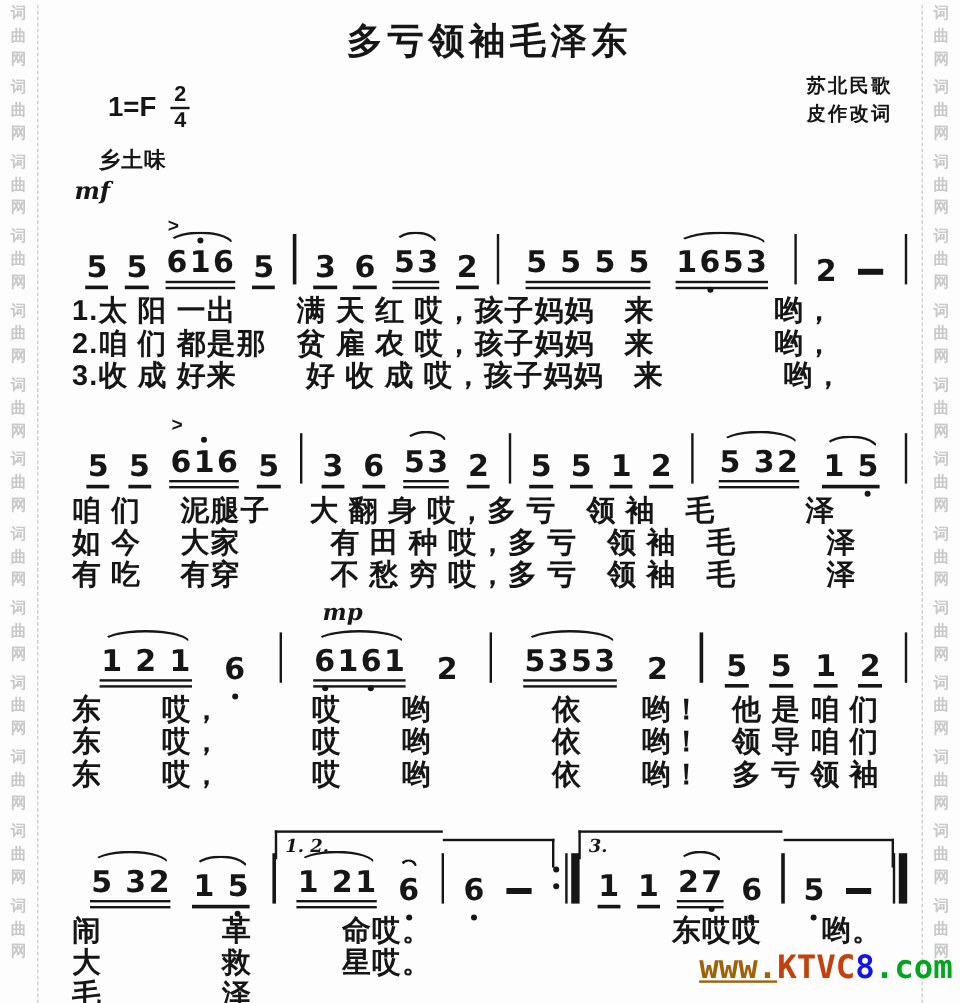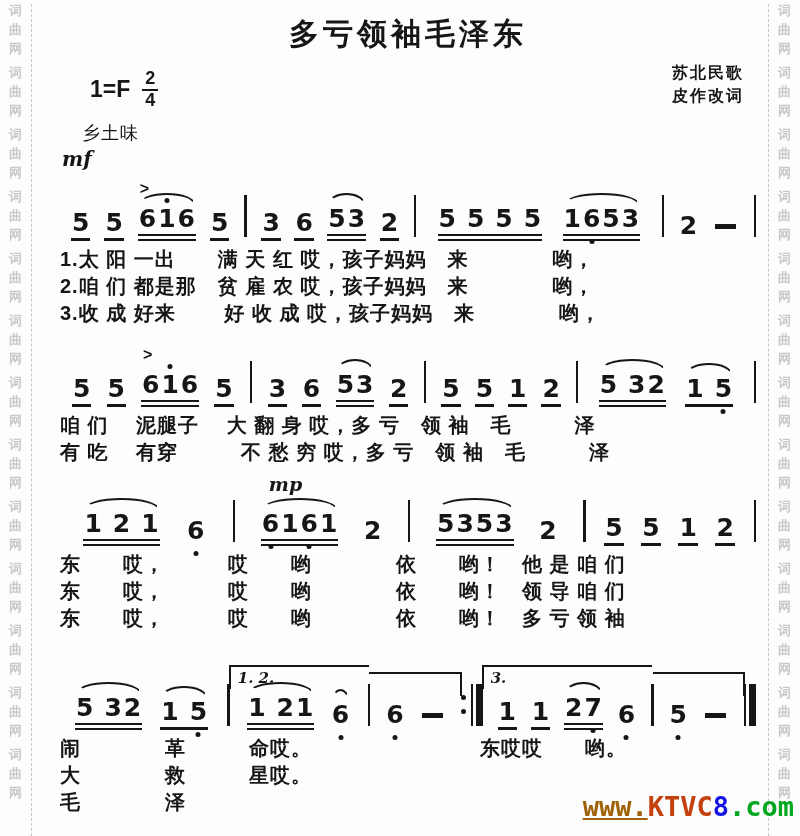--- a/index.html
+++ b/index.html
@@ -23,21 +23,21 @@
   .wm-ch { font-size:13px; line-height:13px; color:#c9c9c9; font-weight:bold; }
   
   .content { position:absolute; left:58px; right:42px; top:6px; z-index:2; }
   .title { text-align:center; font-size:30px; font-weight:bold; letter-spacing:4px; margin:8px 0 6px; }
   .meta-row { display:flex; justify-content:space-between; align-items:flex-start; margin:0 14px 0 32px; }
   .keysig { display:flex; align-items:center; gap:12px; font-size:23px; font-weight:bold; margin-top:8px; }
   .frac { display:inline-flex; flex-direction:column; align-items:center; font-size:18px; font-weight:bold; line-height:1.1; }
   .frac .fnum { border-bottom:2.5px solid #161616; padding:0 3px; }
   .frac .fden { padding:0 3px; }
   .credits { font-size:16px; font-weight:bold; line-height:1.45; letter-spacing:2px; }
-  .style-label { font-size:18px; font-weight:normal; letter-spacing:1px; margin:10px 0 0 24px; }
+  .style-label { font-size:18px; font-weight:bold; letter-spacing:1px; margin:10px 0 0 24px; }
   .dyn-start { font-family:"DejaVu Serif", serif; font-style:italic; font-weight:bold; font-size:20px; margin:2px 0 0 4px; }
   
   .music-line { display:flex; align-items:flex-end; padding-top:24px; }
   .music-line.has-volta { padding-top:42px; }
   .measure { display:flex; align-items:flex-end; justify-content:space-evenly; position:relative; padding:0 4px; min-width:0; }
   .cell { position:relative; display:inline-flex; flex-direction:column; align-items:center; margin:0 5px; }
   .num {
     display:inline-flex; align-items:flex-end;
     font-family:"DejaVu Sans", sans-serif; font-weight:bold; font-size:25px; line-height:1;
     padding-bottom:3px; color:#161616;
@@ -61,21 +61,21 @@
   .bar .l1 { width:2.5px; height:42px; background:#161616; }
   .bar .l2 { width:6.5px; height:42px; background:#161616; }
   .bar .rd { display:flex; flex-direction:column; gap:9px; margin:0 2px 12px 0; }
   .bar .dot { width:5px; height:5px; border-radius:50%; background:#161616; }
   .volta { position:absolute; top:-30px; left:-3px; right:-3px; height:24px; border-top:2.5px solid #161616; }
   .volta.open { border-left:2.5px solid #161616; }
   .volta.close { border-right:2.5px solid #161616; }
   .volta-label { font-family:"DejaVu Serif", serif; font-style:italic; font-weight:bold; font-size:15px; margin:2px 0 0 7px; display:inline-block; }
   
   .lyric-block { margin:5px 0 10px 2px; }
-  .lyric-row { white-space:pre; font-weight:bold; font-size:20px; line-height:27px; letter-spacing:1px; }
+  .lyric-row { white-space:pre; font-weight:bold; font-size:24px; line-height:27px; letter-spacing:1px; }
   
   .site-url {
     position:absolute; right:6px; bottom:14px; z-index:3;
     font-family:"DejaVu Sans Mono", monospace; font-weight:bold; font-size:27px; letter-spacing:0;
   }
   .u-www { color:#a16207;text-decoration:underline; }
   .u-ktvc { color:#c2410c; }
   .u-8 { color:#1414e6; }
   .u-com { color:#00a61e; }
 </style>
@@ -440,20 +440,21 @@
               <span class="ch">5<span class="od below"></span></span>
             </span>
           </span>
         </span>
         <span class="bar single">
           <span class="l1"></span>
         </span>
       </div>
       <div class="lyric-block">
         <div class="lyric-row">咱 们　 泥腿子　 大 翻 身 哎，多 亏　领 袖　毛　　　泽</div>
+        <div class="lyric-row">如 今　 大家　　　有 田 种 哎，多 亏　领 袖　毛　　　泽</div>
         <div class="lyric-row">有 吃　 有穿　　　不 愁 穷 哎，多 亏　领 袖　毛　　　泽</div>
       </div>
       <div class="music-line">
         <span class="measure" style="flex-grow: 9;">
           <span class="cell u2">
             <span class="slur"></span>
             <span class="num">
               <span class="ch">1</span>
               <span class="gap"></span>
               <span class="ch">2</span>

